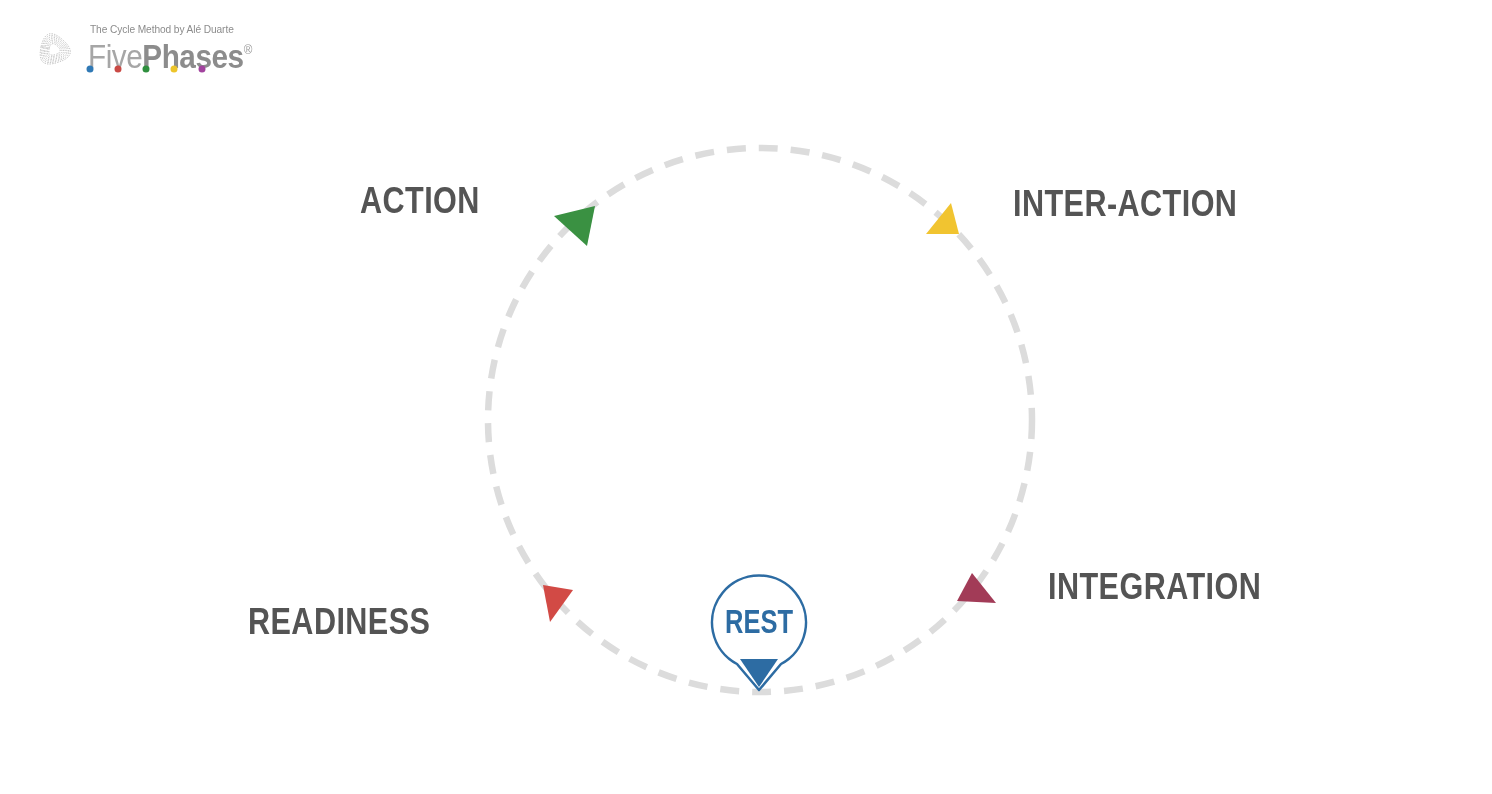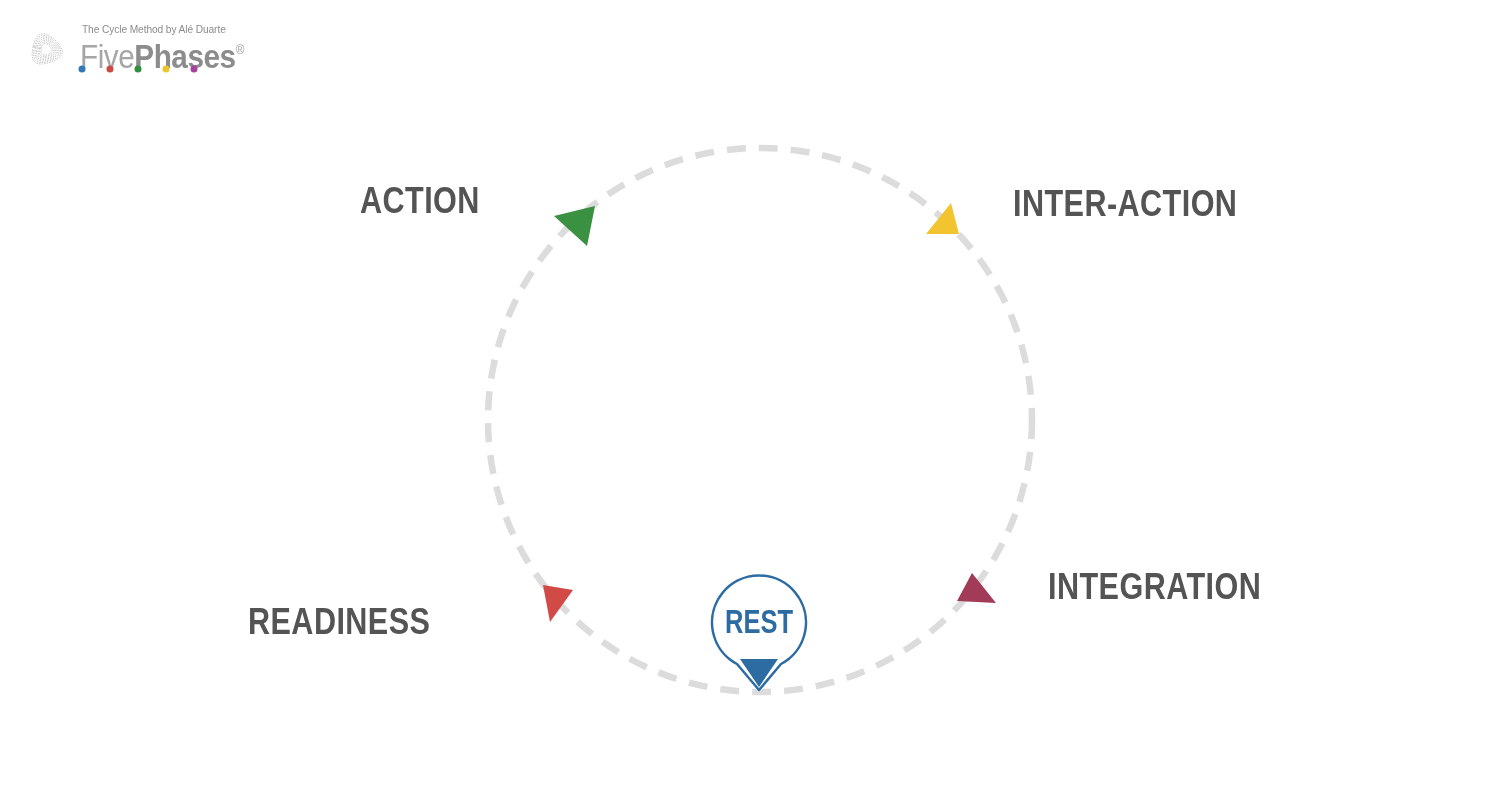--- a/index.html
+++ b/index.html
@@ -5,21 +5,21 @@
   html, body { margin: 0; padding: 0; }
   body {
     width: 1492px; height: 794px;
     background: #ffffff;
     font-family: "Liberation Sans", sans-serif;
     overflow: hidden;
   }
   .page { position: relative; width: 1492px; height: 794px; background: #ffffff; }
 
   
-  .logo { position: absolute; left: 8px; top: 0; width: 260px; height: 95px; }
+  .logo { position: absolute; left: 16px; top: 0; width: 260px; height: 95px; }
   .logo-mark { position: absolute; left: 7px; top: 16px; }
   .logo-tagline {
     position: absolute; left: 74px; top: 23px;
     font-size: 10.5px; color: #8c8c8c; letter-spacing: -0.1px;
     transform: scaleX(0.97); transform-origin: 0 50%;
     white-space: nowrap;
   }
   .logo-brand {
     position: absolute; left: 72px; top: 33px;
     font-size: 33px; line-height: 33px; white-space: nowrap;

